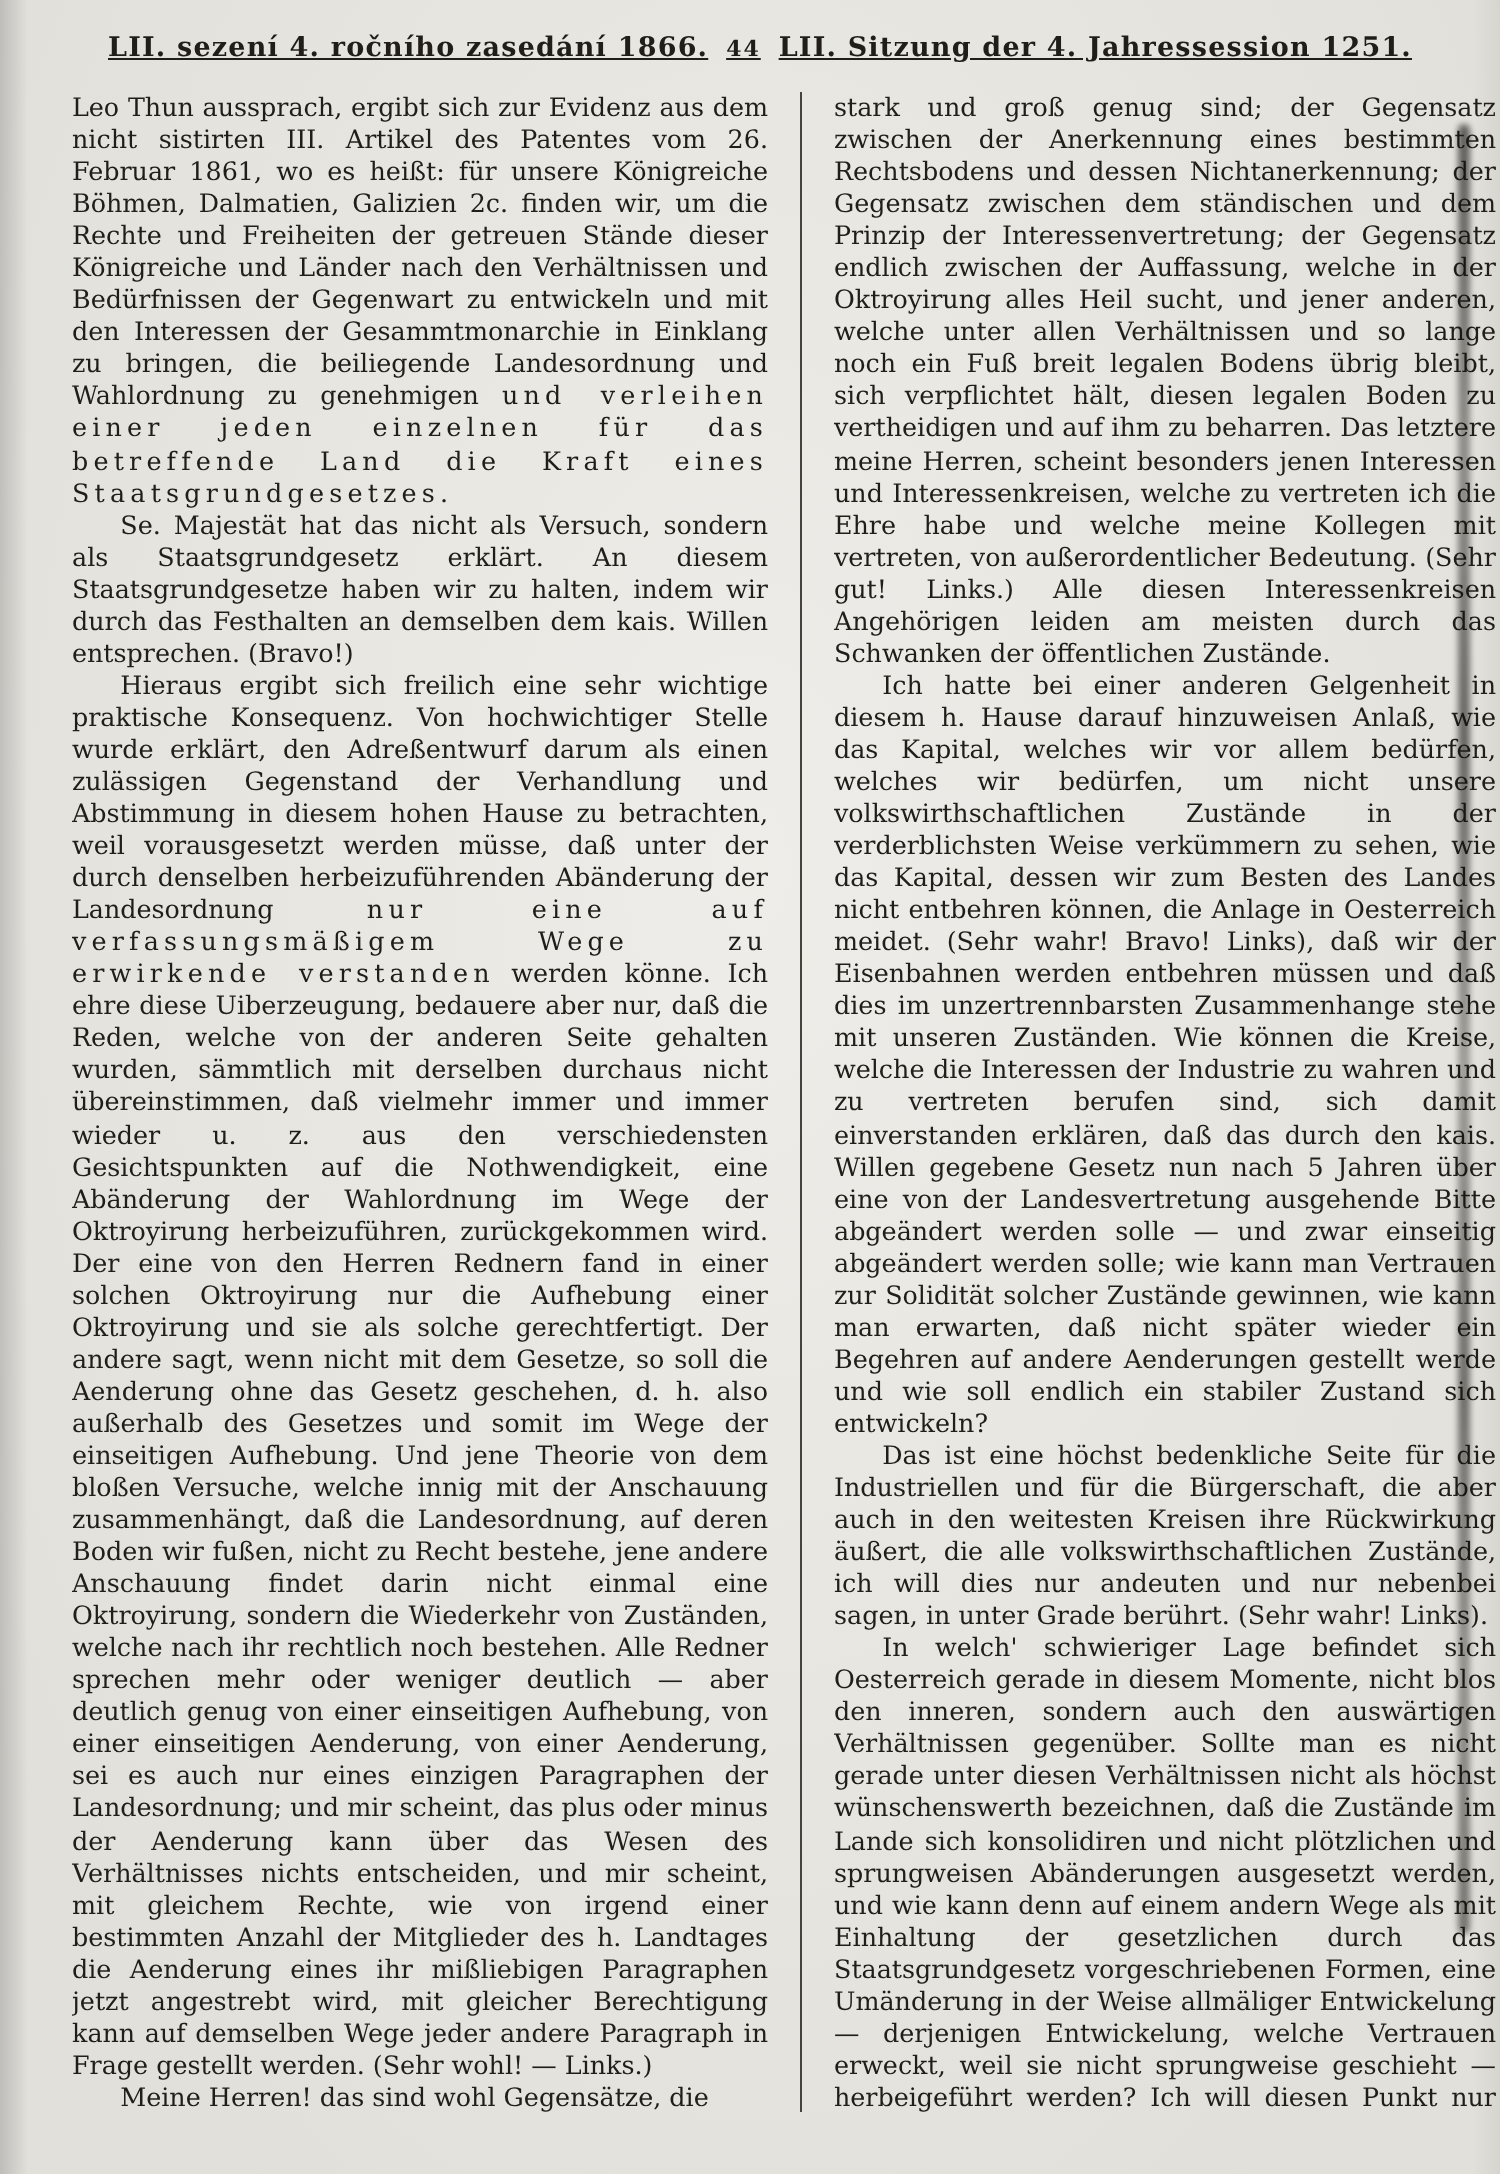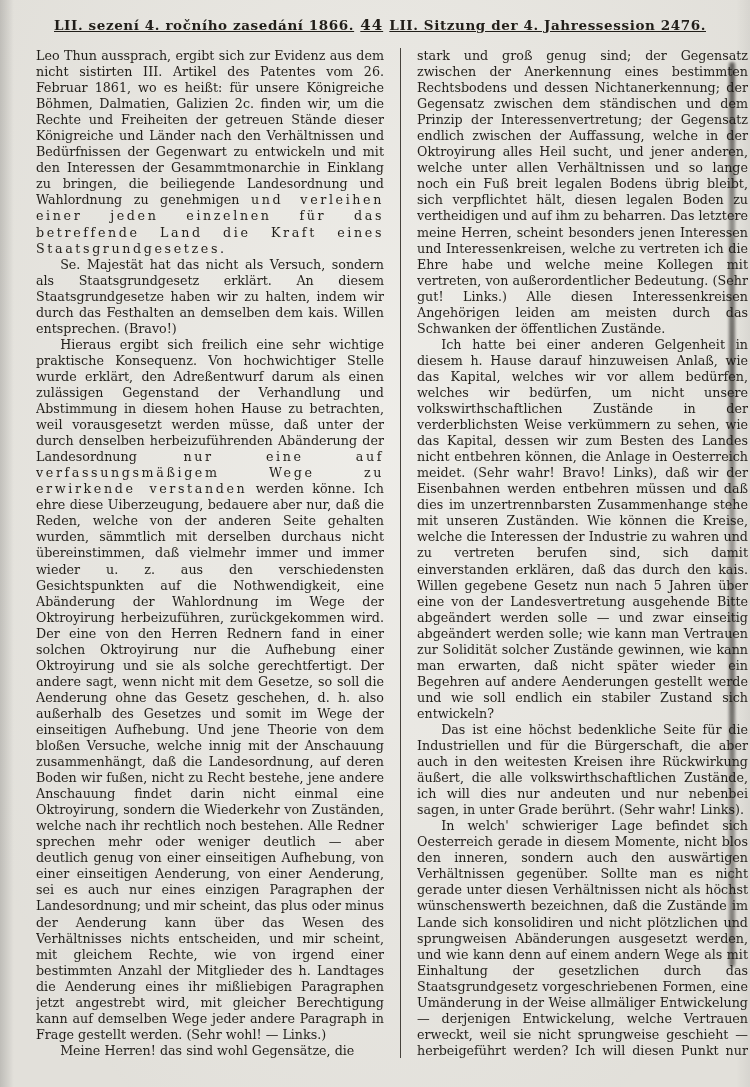--- a/index.html
+++ b/index.html
@@ -27,21 +27,21 @@
     justify-content: space-between;
     padding: 2px 18px 0 18px;
     margin-bottom: 14px;
     font-size: 13.5px;
     font-weight: bold;
     letter-spacing: 0.6px;
     white-space: nowrap;
     text-decoration: underline;
   }
   .masthead .pageno {
-    font-size: 15px;
+    font-size: 11px;
     letter-spacing: 1px;
     padding: 0 6px;
   }
   .columns {
     display: grid;
     grid-template-columns: 348px 1px 331px;
     column-gap: 16px;
     align-items: stretch;
   }
   .rule {
@@ -82,21 +82,21 @@
   }
 </style>
 </head>
 <body>
 
 <div class="page">
 
   <div class="masthead">
     <span>LII. sezení 4. ročního zasedání 1866.</span>
     <span class="pageno">44</span>
-    <span>LII. Sitzung der 4. Jahressession 2476.</span>
+    <span>LII. Sitzung der 4. Jahressession 1251.</span>
   </div>
 
   <div class="columns">
     <div class="col">
         <p><span>Leo Thun aussprach, ergibt sich zur Evidenz aus dem nicht sistirten III. Artikel des Patentes vom 26. Februar 1861, wo es heißt: für unsere Königreiche Böhmen, Dalmatien, Galizien 2c. finden wir, um die Rechte und Freiheiten der getreuen Stände dieser Königreiche und Länder nach den Verhältnissen und Bedürfnissen der Gegenwart zu entwickeln und mit den Interessen der Gesammtmonarchie in Einklang zu bringen, die beiliegende Landesordnung und Wahlordnung zu genehmigen </span><span class="spaced">und verleihen einer jeden einzelnen für das betreffende Land die Kraft eines Staatsgrundgesetzes.</span></p>
         <p class="indent"><span>Se. Majestät hat das nicht als Versuch, sondern als Staatsgrundgesetz erklärt. An diesem Staatsgrundgesetze haben wir zu halten, indem wir durch das Festhalten an demselben dem kais. Willen entsprechen. (Bravo!)</span></p>
         <p class="indent"><span>Hieraus ergibt sich freilich eine sehr wichtige praktische Konsequenz. Von hochwichtiger Stelle wurde erklärt, den Adreßentwurf darum als einen zulässigen Gegenstand der Verhandlung und Abstimmung in diesem hohen Hause zu betrachten, weil vorausgesetzt werden müsse, daß unter der durch denselben herbeizuführenden Abänderung der Landesordnung </span><span class="spaced">nur eine auf verfassungsmäßigem Wege zu erwirkende verstanden</span><span> werden könne. Ich ehre diese Uiberzeugung, bedauere aber nur, daß die Reden, welche von der anderen Seite gehalten wurden, sämmtlich mit derselben durchaus nicht übereinstimmen, daß vielmehr immer und immer wieder u. z. aus den verschiedensten Gesichtspunkten auf die Nothwendigkeit, eine Abänderung der Wahlordnung im Wege der Oktroyirung herbeizuführen, zurückgekommen wird. Der eine von den Herren Rednern fand in einer solchen Oktroyirung nur die Aufhebung einer Oktroyirung und sie als solche gerechtfertigt. Der andere sagt, wenn nicht mit dem Gesetze, so soll die Aenderung ohne das Gesetz geschehen, d. h. also außerhalb des Gesetzes und somit im Wege der einseitigen Aufhebung. Und jene Theorie von dem bloßen Versuche, welche innig mit der Anschauung zusammenhängt, daß die Landesordnung, auf deren Boden wir fußen, nicht zu Recht bestehe, jene andere Anschauung findet darin nicht einmal eine Oktroyirung, sondern die Wiederkehr von Zuständen, welche nach ihr rechtlich noch bestehen. Alle Redner sprechen mehr oder weniger deutlich — aber deutlich genug von einer einseitigen Aufhebung, von einer einseitigen Aenderung, von einer Aenderung, sei es auch nur eines einzigen Paragraphen der Landesordnung; und mir scheint, das plus oder minus der Aenderung kann über das Wesen des Verhältnisses nichts entscheiden, und mir scheint, mit gleichem Rechte, wie von irgend einer bestimmten Anzahl der Mitglieder des h. Landtages die Aenderung eines ihr mißliebigen Paragraphen jetzt angestrebt wird, mit gleicher Berechtigung kann auf demselben Wege jeder andere Paragraph in Frage gestellt werden. (Sehr wohl! — Links.)</span></p>
         <p class="indent"><span>Meine Herren! das sind wohl Gegensätze, die</span></p>
       </div>
     <div class="rule"></div>

